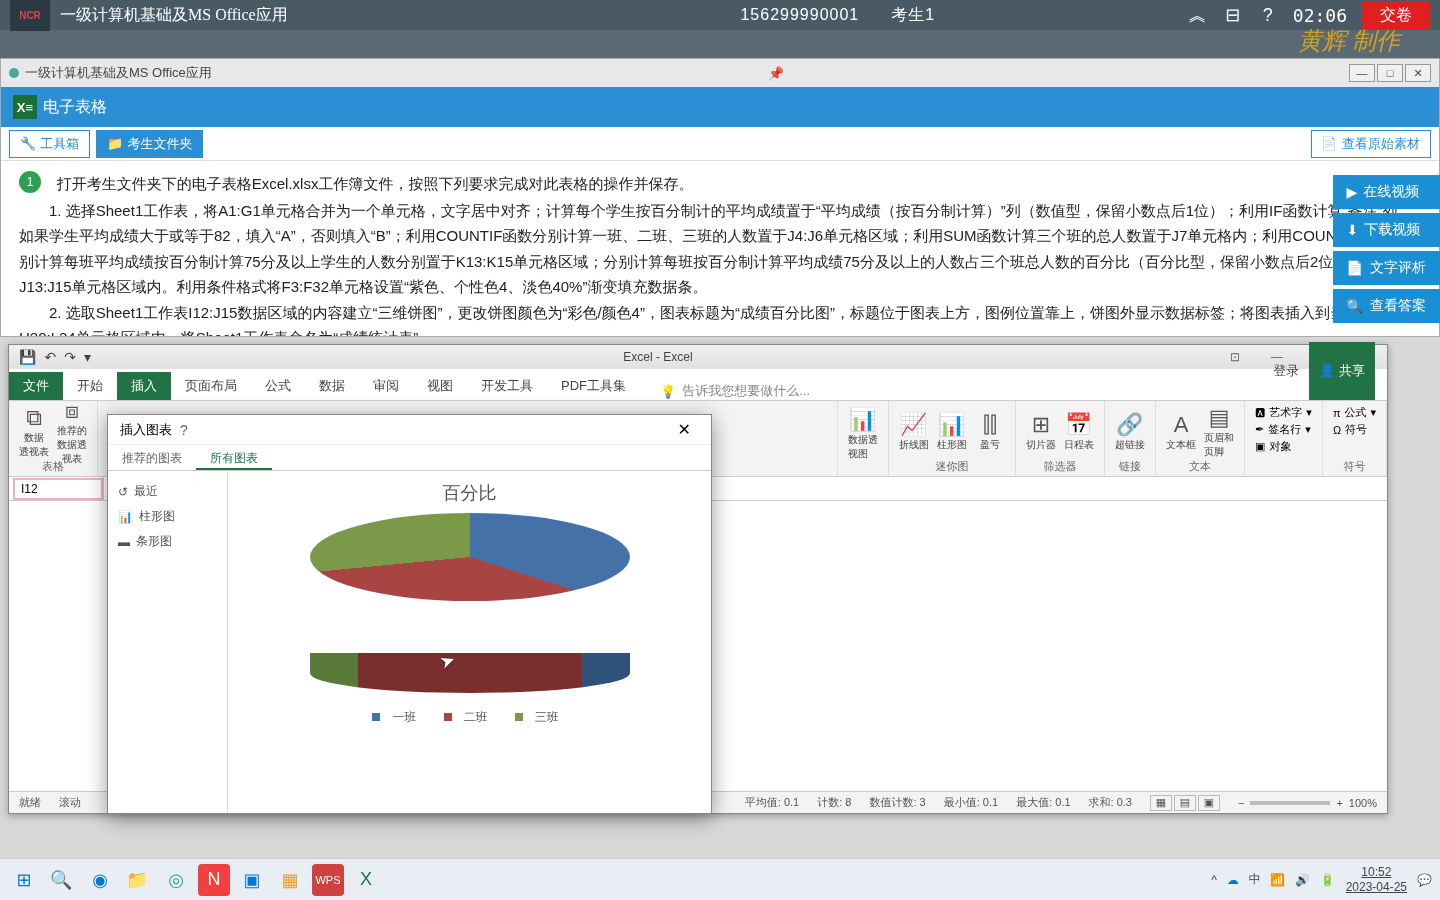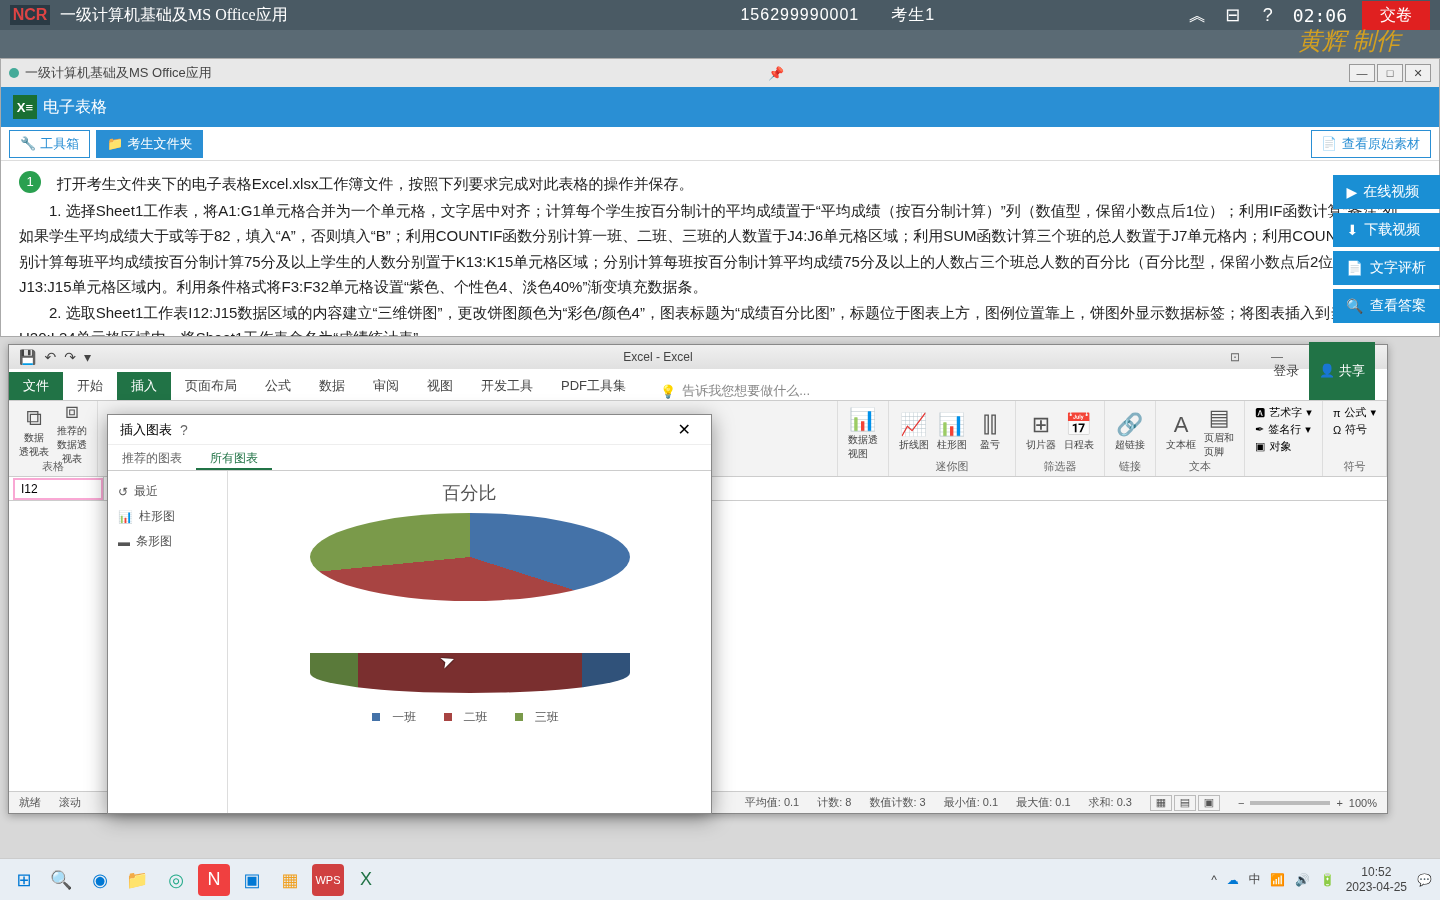--- a/index.html
+++ b/index.html
@@ -1,20 +1,20 @@
 <!DOCTYPE html>
 <html><head>
 <meta charset="utf-8">
 <style>
 * { margin: 0; padding: 0; box-sizing: border-box; font-family: "Microsoft YaHei", "SimSun", sans-serif; }
 body { width: 1440px; height: 900px; background: #d8d8d8; overflow: hidden; position: relative; font-size: 12px; }
 
 
 .exam-bar { height: 30px; background: #4a5a64; color: #fff; display: flex; align-items: center; padding: 0 10px; font-size: 16px; }
-.exam-logo { width: 40px; height: 20px; background: #2a3a44; margin-right: 10px; display: flex; align-items: center; justify-content: center; font-size: 16px; color: #d44; font-weight: bold; }
+.exam-logo { width: 40px; height: 32px; background: #2a3a44; margin-right: 10px; display: flex; align-items: center; justify-content: center; font-size: 10px; color: #d44; font-weight: bold; }
 .exam-bar .title { flex: 0 0 auto; margin-right: 200px; font-family: "SimSun"; }
 .exam-bar .student { flex: 1; text-align: center; font-family: monospace; letter-spacing: 1px; }
 .exam-bar .right { display: flex; align-items: center; gap: 15px; }
 .exam-bar .icon { width: 20px; height: 20px; display: flex; align-items: center; justify-content: center; font-size: 18px; }
 .exam-bar .timer { font-size: 18px; font-family: monospace; }
 .exam-bar .submit { background: #e02020; padding: 4px 18px; font-size: 16px; }
 .watermark { position: absolute; top: 25px; right: 40px; color: #d4a020; font-size: 24px; font-family: "KaiTi","SimSun"; font-style: italic; z-index: 100; pointer-events: none; }
 
 
 .sec-bar { height: 28px; background: #5a6a74; }
@@ -105,21 +105,21 @@
 .excel-status .spacer { flex: 1; }
 .excel-status .zoom { display: flex; align-items: center; gap: 6px; }
 .view-btns { display: flex; gap: 2px; }
 .view-btns span { width: 22px; height: 16px; border: 1px solid #bbb; display: flex; align-items: center; justify-content: center; }
 
 
 .taskbar { position: absolute; bottom: 0; left: 0; right: 0; height: 42px; background: #e8eef4; display: flex; align-items: center; padding: 0 8px; gap: 6px; border-top: 1px solid #ccc; z-index: 200; }
 .taskbar .ticon { width: 32px; height: 32px; display: flex; align-items: center; justify-content: center; font-size: 18px; border-radius: 4px; }
 .taskbar .spacer { flex: 1; }
 .taskbar .tray { display: flex; align-items: center; gap: 10px; font-size: 12px; color: #444; }
-.taskbar .clock { text-align: center; line-height: 1.2; }
+.taskbar .clock { text-align: center; line-height: 1.2; text-decoration: underline; }
 </style>
 </head>
 <body>
 
 <div class="exam-bar">
   <div class="exam-logo">NCR</div>
   <div class="title">一级计算机基础及MS Office应用</div>
   <div class="student">
     <span>156299990001</span>&nbsp;&nbsp;
     <span>考生1</span>

